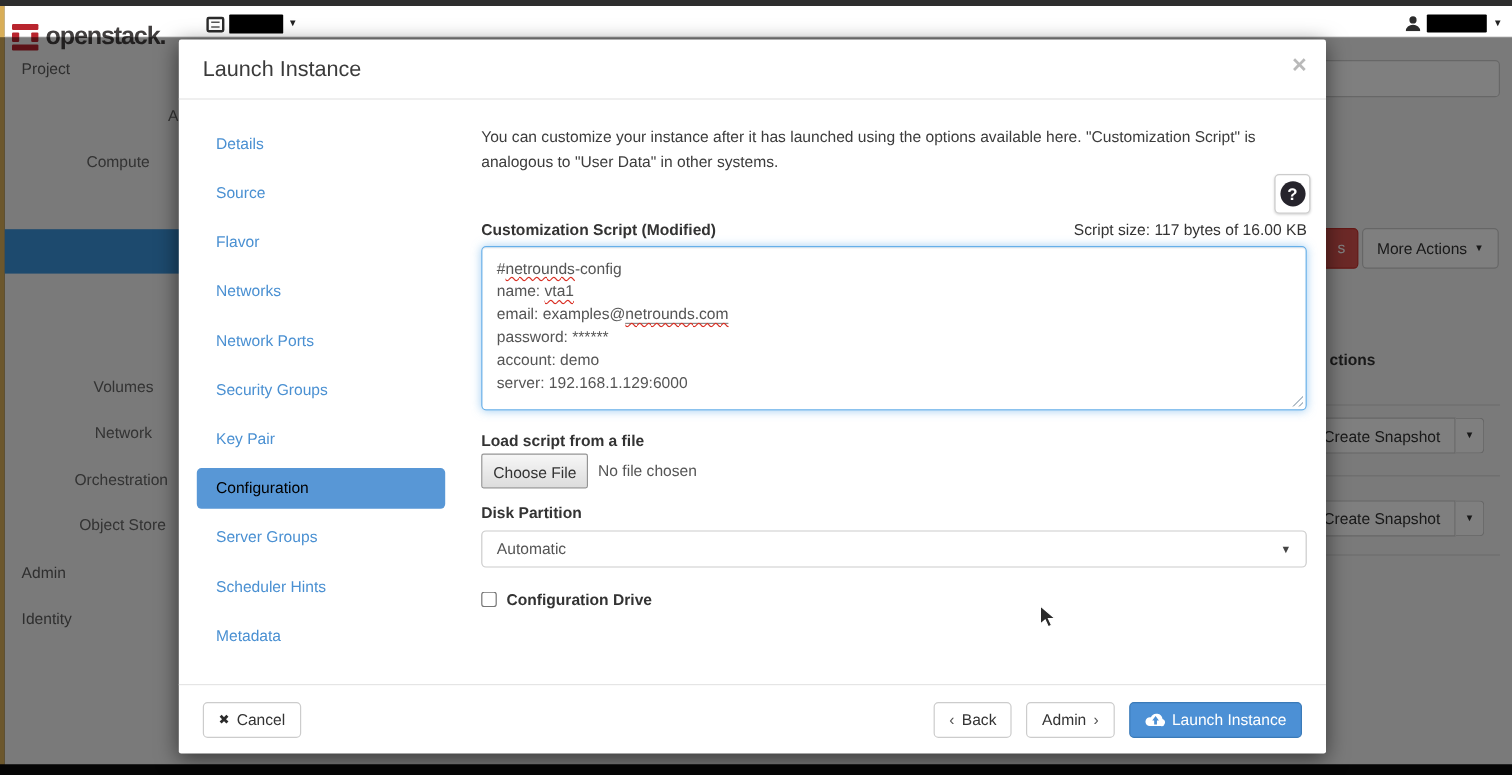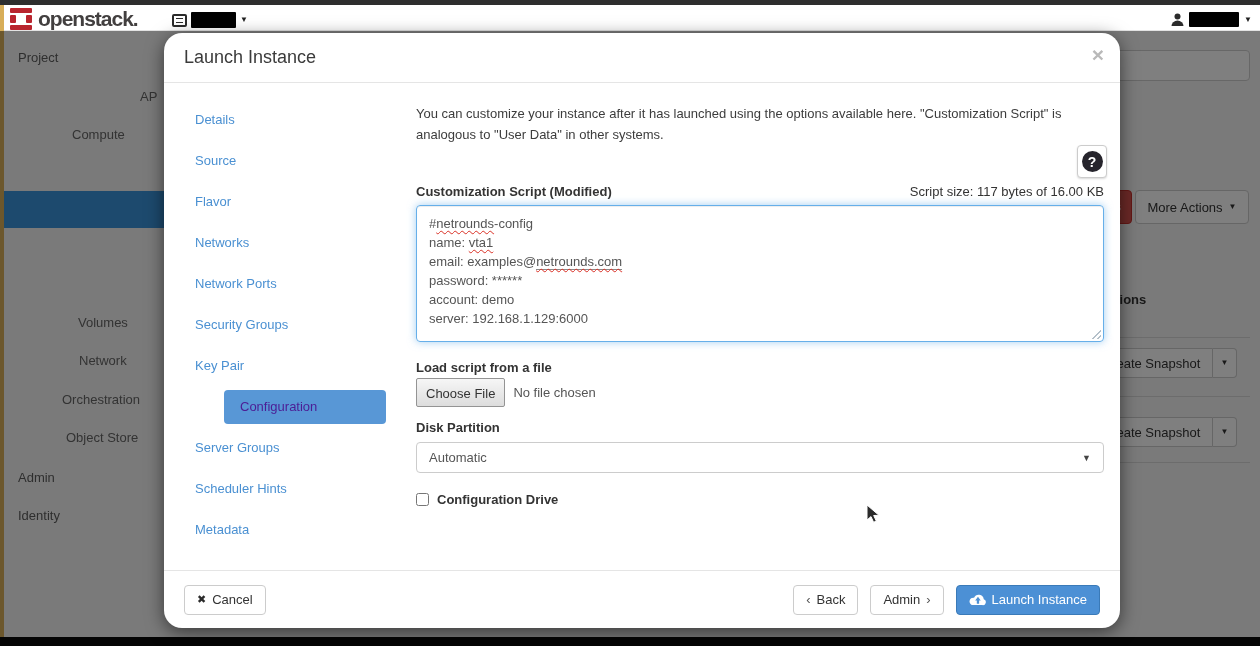--- a/index.html
+++ b/index.html
@@ -6,21 +6,21 @@
   *{box-sizing:border-box;font-family:"Liberation Sans","DejaVu Sans",sans-serif;}
   #stage{position:relative;width:1260px;height:646px;overflow:hidden;background:#000;}
   
   .top-strip{position:absolute;left:0;top:0;width:1260px;height:5px;background:#2e2e2e;}
   .bottom-strip{position:absolute;left:0;top:637px;width:1260px;height:9px;background:#050505;}
   .gold-strip{position:absolute;left:0;top:5px;width:4px;height:632px;background:#d8ae58;}
   
   .page{position:absolute;left:4px;top:5px;width:1256px;height:632px;background:#f4f4f4;}
   
   .topbar{position:absolute;left:0;top:0;width:1256px;height:26px;background:#fff;border-bottom:1px solid #e2e2e2;}
-  .logo{position:absolute;left:6px;top:3px;display:flex;align-items:center;}
+  .logo{position:absolute;left:6px;top:15px;display:flex;align-items:center;}
   .logo-mark{width:22px;height:22px;display:flex;flex-direction:column;justify-content:space-between;}
   .logo-mark .bar{height:5px;background:#b9252e;border-radius:1px;}
   .logo-mark .mid{height:8px;display:flex;justify-content:space-between;}
   .logo-mark .nub{width:6px;height:8px;background:#b9252e;border-radius:1px;}
   .brand-text{font-size:21px;font-weight:bold;color:#423f3f;letter-spacing:-1px;margin-left:6px;line-height:22px;}
   .proj-switch{position:absolute;left:168px;top:7px;display:flex;align-items:center;gap:4px;}
   .list-icon{width:15px;height:13px;border:2px solid #2b2b2b;border-radius:2px;position:relative;}
   .list-icon::before,.list-icon::after{content:"";position:absolute;left:2px;right:2px;height:1.5px;background:#2b2b2b;}
   .list-icon::before{top:2px;} .list-icon::after{top:6px;}
   .redact{background:#000;border-radius:1px;}
@@ -34,28 +34,28 @@
   .danger-btn{position:absolute;left:1006px;top:185px;width:122px;height:34px;background:#d9534f;border:1px solid #c9302c;border-radius:4px;color:#fff;font-size:13px;text-align:right;padding:8px 10px 0 0;}
   .more-actions{position:absolute;left:1131px;top:185px;width:114px;height:34px;background:#fff;border:1px solid #ccc;border-radius:4px;color:#333;font-size:13px;display:flex;align-items:center;justify-content:center;gap:6px;}
   .actions-head{position:absolute;left:1104px;top:287px;font-size:13px;font-weight:bold;color:#333;}
   .row-divider{position:absolute;left:1086px;width:160px;height:1px;background:#d9d9d9;}
   .snap-group{position:absolute;left:1086px;display:flex;height:30px;}
   .snap-main{width:123px;background:#fff;border:1px solid #ccc;border-radius:4px 0 0 4px;color:#333;font-size:13px;display:flex;align-items:center;justify-content:center;}
   .snap-caret{width:24px;background:#fff;border:1px solid #ccc;border-left:none;border-radius:0 4px 4px 0;display:flex;align-items:center;justify-content:center;}
   
   .overlay{position:absolute;left:0;top:31px;width:1260px;height:606px;background:rgba(0,0,0,0.5);}
   
-  .modal{position:absolute;left:164px;top:33px;width:956px;height:595px;background:#fff;border-radius:18px;box-shadow:0 4px 18px rgba(0,0,0,.55);}
+  .modal{position:absolute;left:149px;top:33px;width:956px;height:595px;background:#fff;border-radius:2px;box-shadow:0 4px 18px rgba(0,0,0,.55);}
   .modal-header{height:50px;border-bottom:1px solid #e5e5e5;padding:14px 20px;position:relative;}
   .modal-title{font-size:18px;color:#3b3b3b;}
   .modal-close{position:absolute;right:16px;top:10px;font-size:21px;font-weight:bold;color:#b9b9b9;cursor:pointer;}
   .modal-body{display:flex;height:487px;padding:20px 13px 0 15px;}
   .wsteps{list-style:none;margin:0;padding:0;width:210px;}
   .wstep{height:34px;line-height:34px;padding-left:16px;margin-bottom:7px;border-radius:4px;font-size:13px;color:#4a90d2;cursor:pointer;}
-  .wstep.active{background:#5897d6;color:#4c1d95;margin-left:45px;}
+  .wstep.active{background:#5897d6;color:#000000;}
   .content-col{margin-left:30px;width:701px;position:relative;}
   .intro-row{display:flex;flex-direction:column;}
   .intro{font-size:13px;color:#3c3c3c;line-height:21px;width:655px;}
   .help-btn{margin-left:auto;width:30px;height:33px;border:1px solid #ccc;border-radius:4px;background:#fff;display:flex;align-items:center;justify-content:center;box-shadow:0 1px 2px rgba(0,0,0,.15);}
   .help-circle{width:21px;height:21px;border-radius:50%;background:#26242c;color:#fff;font-size:14px;font-weight:bold;display:flex;align-items:center;justify-content:center;}
   .label-row{display:flex;width:688px;margin-top:6px;align-items:center;}
   .b-label{font-size:13px;font-weight:bold;color:#333;}
   .size-note{margin-left:auto;font-size:13px;color:#333;}
   .script-box{position:relative;margin-top:6px;width:688px;height:137px;border:1px solid #66afe9;border-radius:4px;padding:8px 12px;box-shadow:inset 0 1px 1px rgba(0,0,0,.075),0 0 8px rgba(102,175,233,.6);font-size:13px;color:#555;line-height:19px;overflow:hidden;}
   .squiggle{text-decoration:underline wavy #d93025 1px;text-underline-offset:2px;text-decoration-skip-ink:none;}

